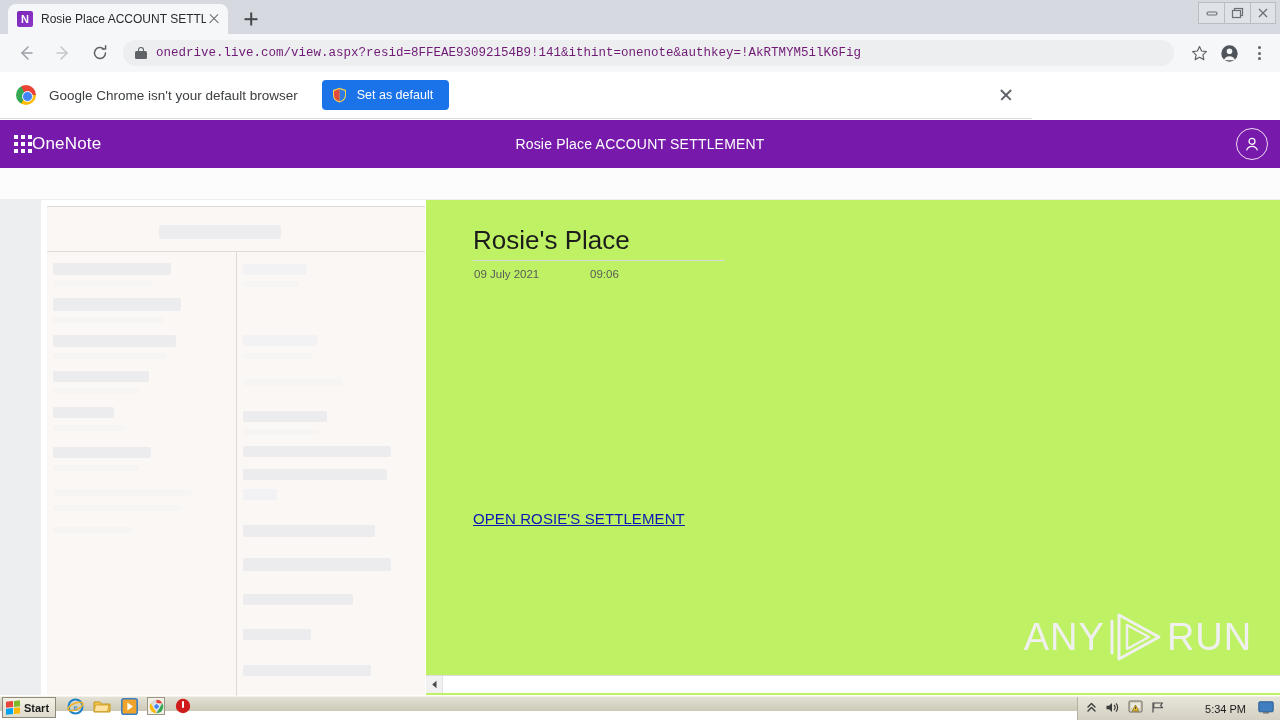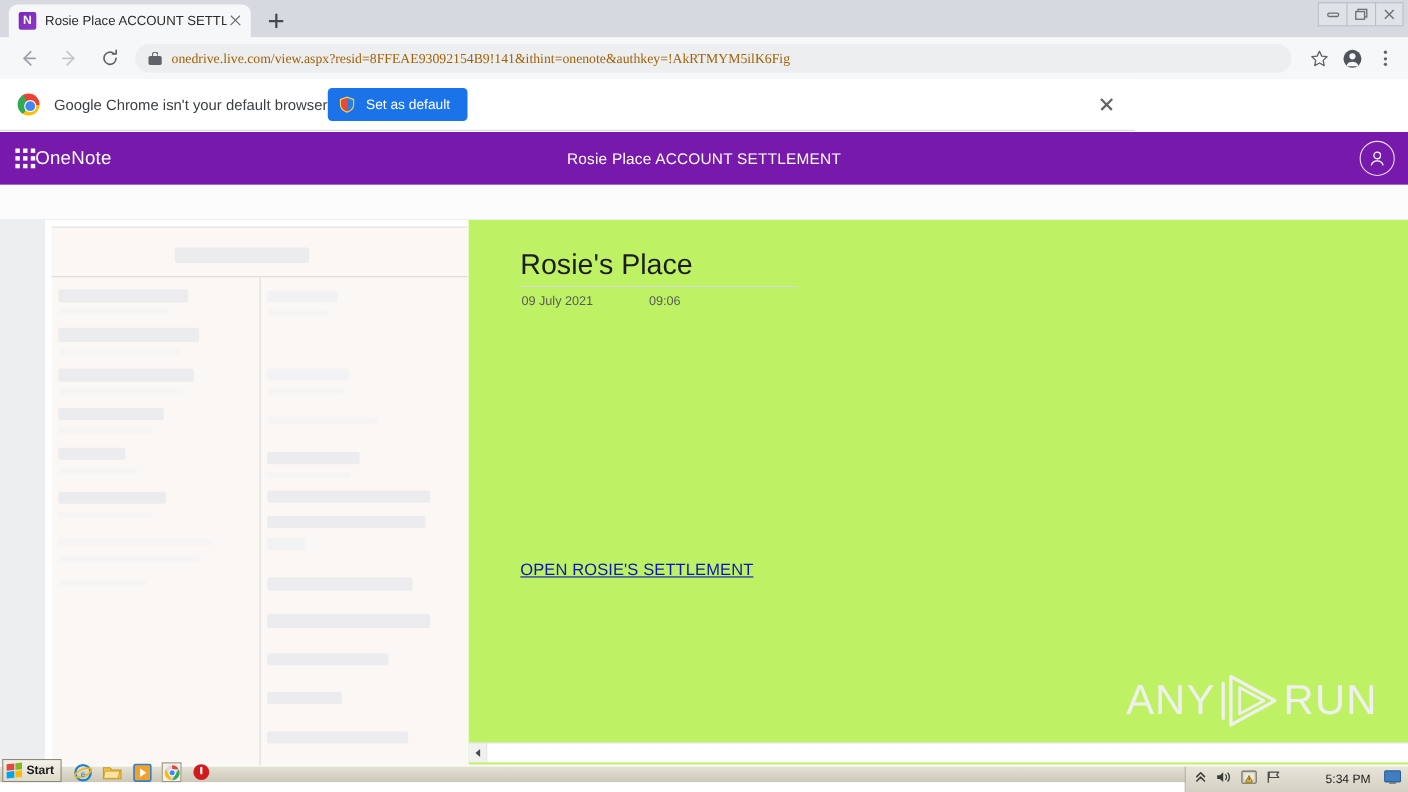--- a/index.html
+++ b/index.html
@@ -95,22 +95,22 @@
   .lock-body {
     position: absolute; bottom: 1px; left: 0; width: 12px; height: 8px;
     background: #5f6368; border-radius: 1.5px;
   }
   .lock-shackle {
     position: absolute; top: 1px; left: 3px; width: 6px; height: 6px;
     border: 1.6px solid #5f6368; border-bottom: none;
     border-radius: 3px 3px 0 0;
   }
   .url {
-    font-size: 12.5px; color: #a16207; white-space: nowrap;
-    font-family: Liberation Serif, serif;
+    font-size: 12.5px; color: #701a75; white-space: nowrap;
+    font-family: Liberation Mono, monospace;
   }
   .omni-icons { display:flex; align-items:center; margin-right: 6px; }
   .oicon { width: 30px; height: 30px; display:flex; align-items:center; justify-content:center; }
   .dots3 { display:flex; flex-direction: column; gap: 2.5px; align-items:center; }
   .dots3 span { width: 3px; height: 3px; border-radius: 50%; background:#5f6368; display:block; }
 
   
   .infobar {
     position: absolute; left: 0; top: 72px; width: 1032px; height: 47px;
     background: #ffffff; border-bottom: 1px solid #d8dadd;
@@ -127,20 +127,21 @@
   }
   .chrome-logo::after {
     content:""; position:absolute; left:50%; top:50%;
     width: 9px; height: 9px; margin: -4.5px 0 0 -4.5px;
     background:#4285f4; border:1.5px solid #fff; border-radius:50%;
   }
   .infobar-text {
     margin-left: 13px; font-size: 13.5px; color: #3c4043;
   }
   .setdefault {
+    margin-left: 24px;
     background: #1a73e8; color: #fff;
     height: 30px; border-radius: 4px;
     display: flex; align-items: center; padding: 0 16px 0 10px;
     font-size: 12.5px;
     border: none; cursor: pointer;
     font-family: "Liberation Sans", sans-serif;
     text-align: center;
   }
   .shield {
     width: 15px; height: 16px; margin-right: 10px; flex: 0 0 15px;
@@ -266,21 +267,21 @@
     border-right: 1px solid #e2e2e2;
     display:flex; align-items:center; justify-content:center;
   }
   .hscroll-track { flex: 1 1 auto; height: 17px; background:#ffffff; }
 
   
   .taskbar {
     position: absolute; left: 0; top: 696px; width: 1280px; height: 15px;
     background: linear-gradient(to bottom, #e4e2d6 0%, #d9d6c8 45%, #cdc9b8 100%);
     border-top: 1px solid #f3f1e8;
-    display: flex; align-items: flex-end;
+    display: flex; align-items: flex-start;
   }
   .startbtn {
     height: 21px; margin-left: 2px;
     background: linear-gradient(to bottom, #f3f1e7 0%, #dedbcc 100%);
     border: 1px solid #8d8a79;
     display: flex; align-items: center; padding: 0 6px 0 3px;
     font-size: 11px; font-weight: bold; color: #1b1b1b;
   }
   .start-flag {
     width: 14px; height: 13px; margin-right: 4px;

